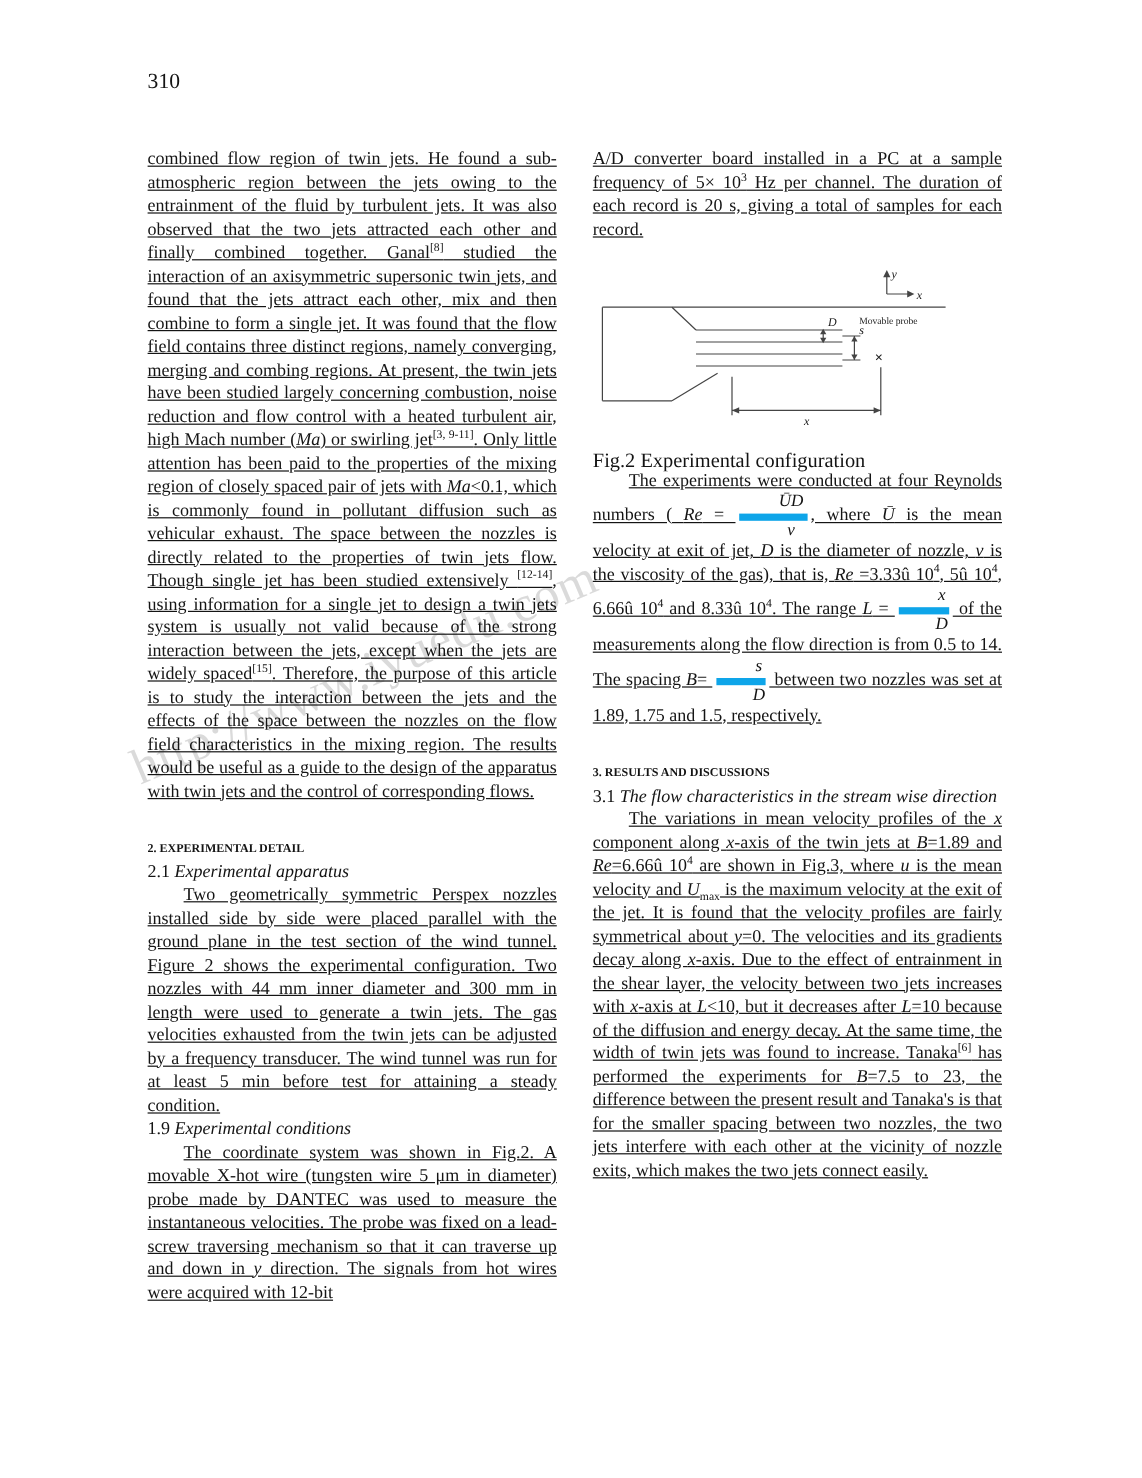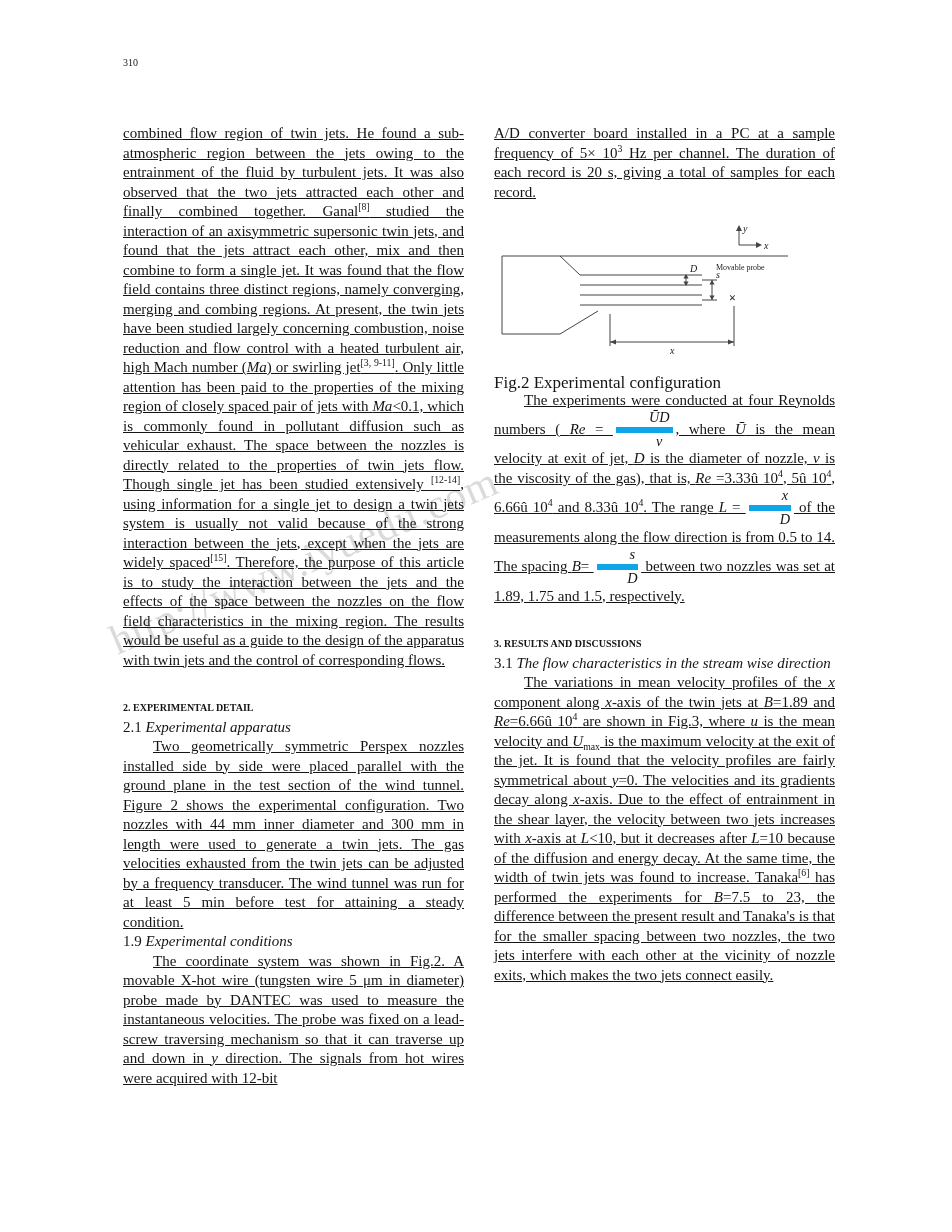--- a/index.html
+++ b/index.html
@@ -1,20 +1,20 @@
 <!DOCTYPE html>
 <html><head>
 <meta charset="utf-8">
 <style>
   html,body{margin:0;padding:0;background:#e8e8e8;}
   .page{
     position:relative;width:952px;height:1232px;margin:0 auto;background:#ffffff;
     overflow:hidden;font-family:"Liberation Serif", serif;color:#141414;
   }
-  .pagenum{position:absolute;left:123px;top:57px;font-size:10px;}
+  .pagenum{position:absolute;left:123px;top:57px;font-size:18px;}
   .watermark{
     position:absolute;left:112px;top:618px;width:480px;
     transform:rotate(-23deg);transform-origin:left center;
     font-size:42px;letter-spacing:1px;color:#bdbdbd;opacity:.55;
     white-space:nowrap;z-index:0;pointer-events:none;
   }
   .col{
     position:absolute;top:124px;width:341px;font-size:15px;line-height:19.5px;
     text-align:justify;z-index:1;
   }

